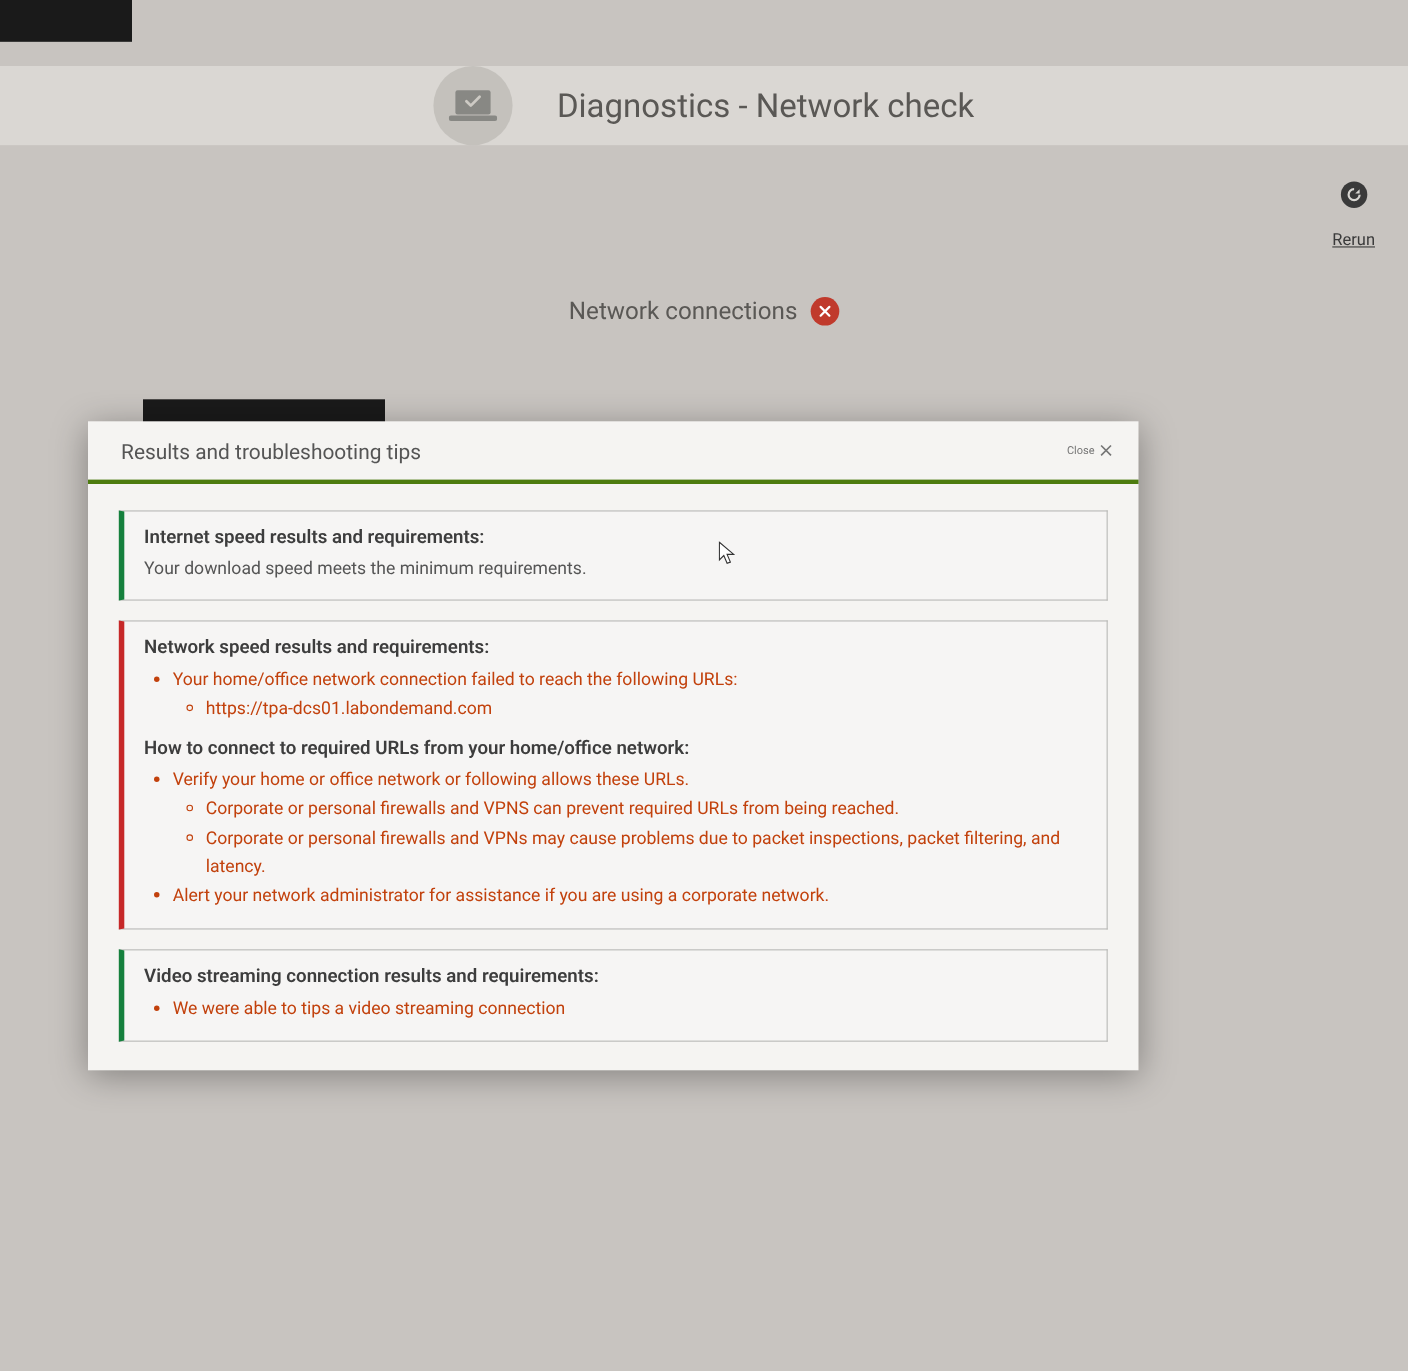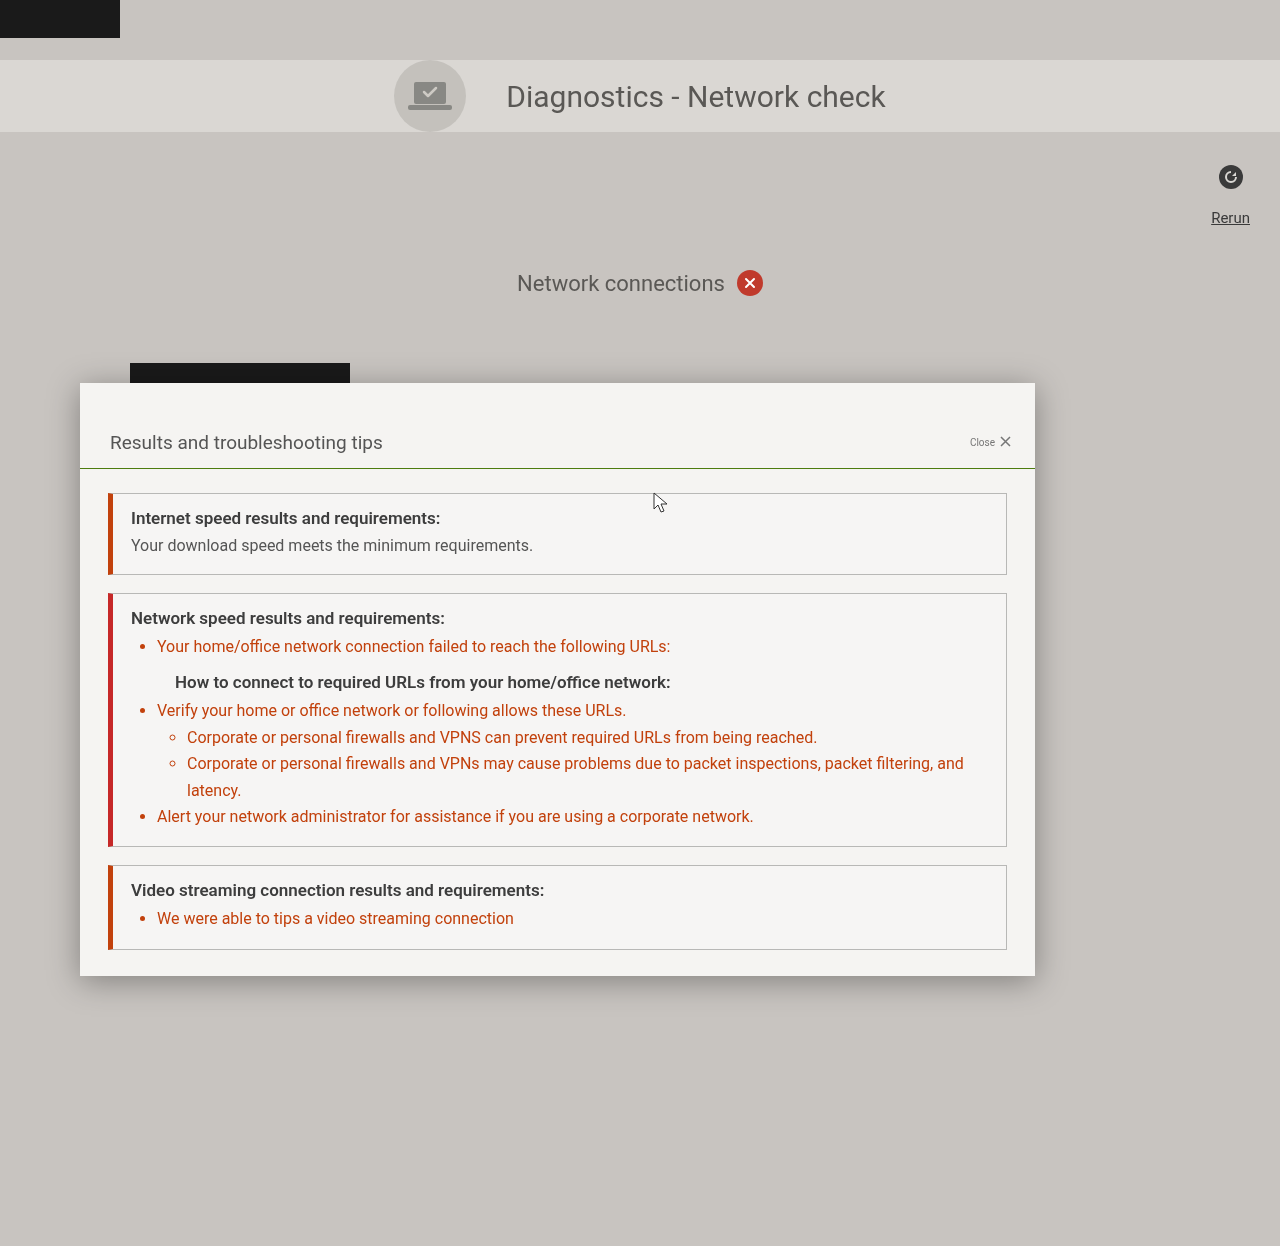--- a/index.html
+++ b/index.html
@@ -120,22 +120,21 @@
       left: 80px;
       width: 955px;
       background: #f5f4f2;
       box-shadow: 0 5px 30px rgba(0,0,0,0.35);
     }
     .modal-header {
       display: flex;
       align-items: center;
       justify-content: space-between;
       padding: 16px 24px 14px 30px;
-      border-bottom: 1px solid #4d7c0f;
-      margin-top: 32px;
+      border-bottom: 4px solid #4d7c0f;
     }
     .modal-title {
       font-size: 19px;
       color: #555;
       font-weight: 400;
     }
     .close-wrap {
       display: flex;
       align-items: center;
       gap: 5px;
@@ -147,21 +146,21 @@
       padding: 24px 28px 26px 28px;
     }
     .result-box {
       border: 1px solid #b8b8b6;
       margin-bottom: 18px;
       padding: 14px 18px 16px 18px;
       position: relative;
       background: rgba(255,255,255,0.15);
     }
     .result-box.ok {
-      border-left: 5px solid #c2410c;
+      border-left: 5px solid #15803d;
     }
     .result-box.fail {
       border-left: 5px solid #c62828;
     }
     .result-box:last-child { margin-bottom: 0; }
     .box-heading {
       font-size: 17px;
       font-weight: 600;
       color: #3d3d3d;
       margin-bottom: 6px;
@@ -170,21 +169,20 @@
       font-size: 16px;
       color: #555;
       line-height: 1.5;
     }
     .box-subheading {
       font-size: 17px;
       font-weight: 600;
       color: #3d3d3d;
       margin-top: 12px;
       margin-bottom: 6px;
-      margin-left: 44px;
     }
     ul.level1 {
       list-style: disc;
       padding-left: 26px;
       color: #c2410c;
       font-size: 16px;
       line-height: 1.65;
     }
     ul.level2 {
       list-style: circle;
@@ -256,20 +254,23 @@
     <div class="result-box ok">
       <div class="box-heading">Internet speed results and requirements:</div>
       <div class="box-text">Your download speed meets the minimum requirements.</div>
     </div>
 
     <div class="result-box fail">
       <div class="box-heading">Network speed results and requirements:</div>
       <ul class="level1">
         <li>
           <span>Your home/office network connection failed to reach the following URLs:</span>
+          <ul class="level2">
+            <li>https://tpa-dcs01.labondemand.com</li>
+          </ul>
         </li>
       </ul>
       <div class="box-subheading">How to connect to required URLs from your home/office network:</div>
       <ul class="level1">
         <li>
           <span>Verify your home or office network or following allows these URLs.</span>
           <ul class="level2">
             <li>Corporate or personal firewalls and VPNS can prevent required URLs from being reached.</li>
             <li>Corporate or personal firewalls and VPNs may cause problems due to packet inspections, packet filtering, and latency.</li>
           </ul>

